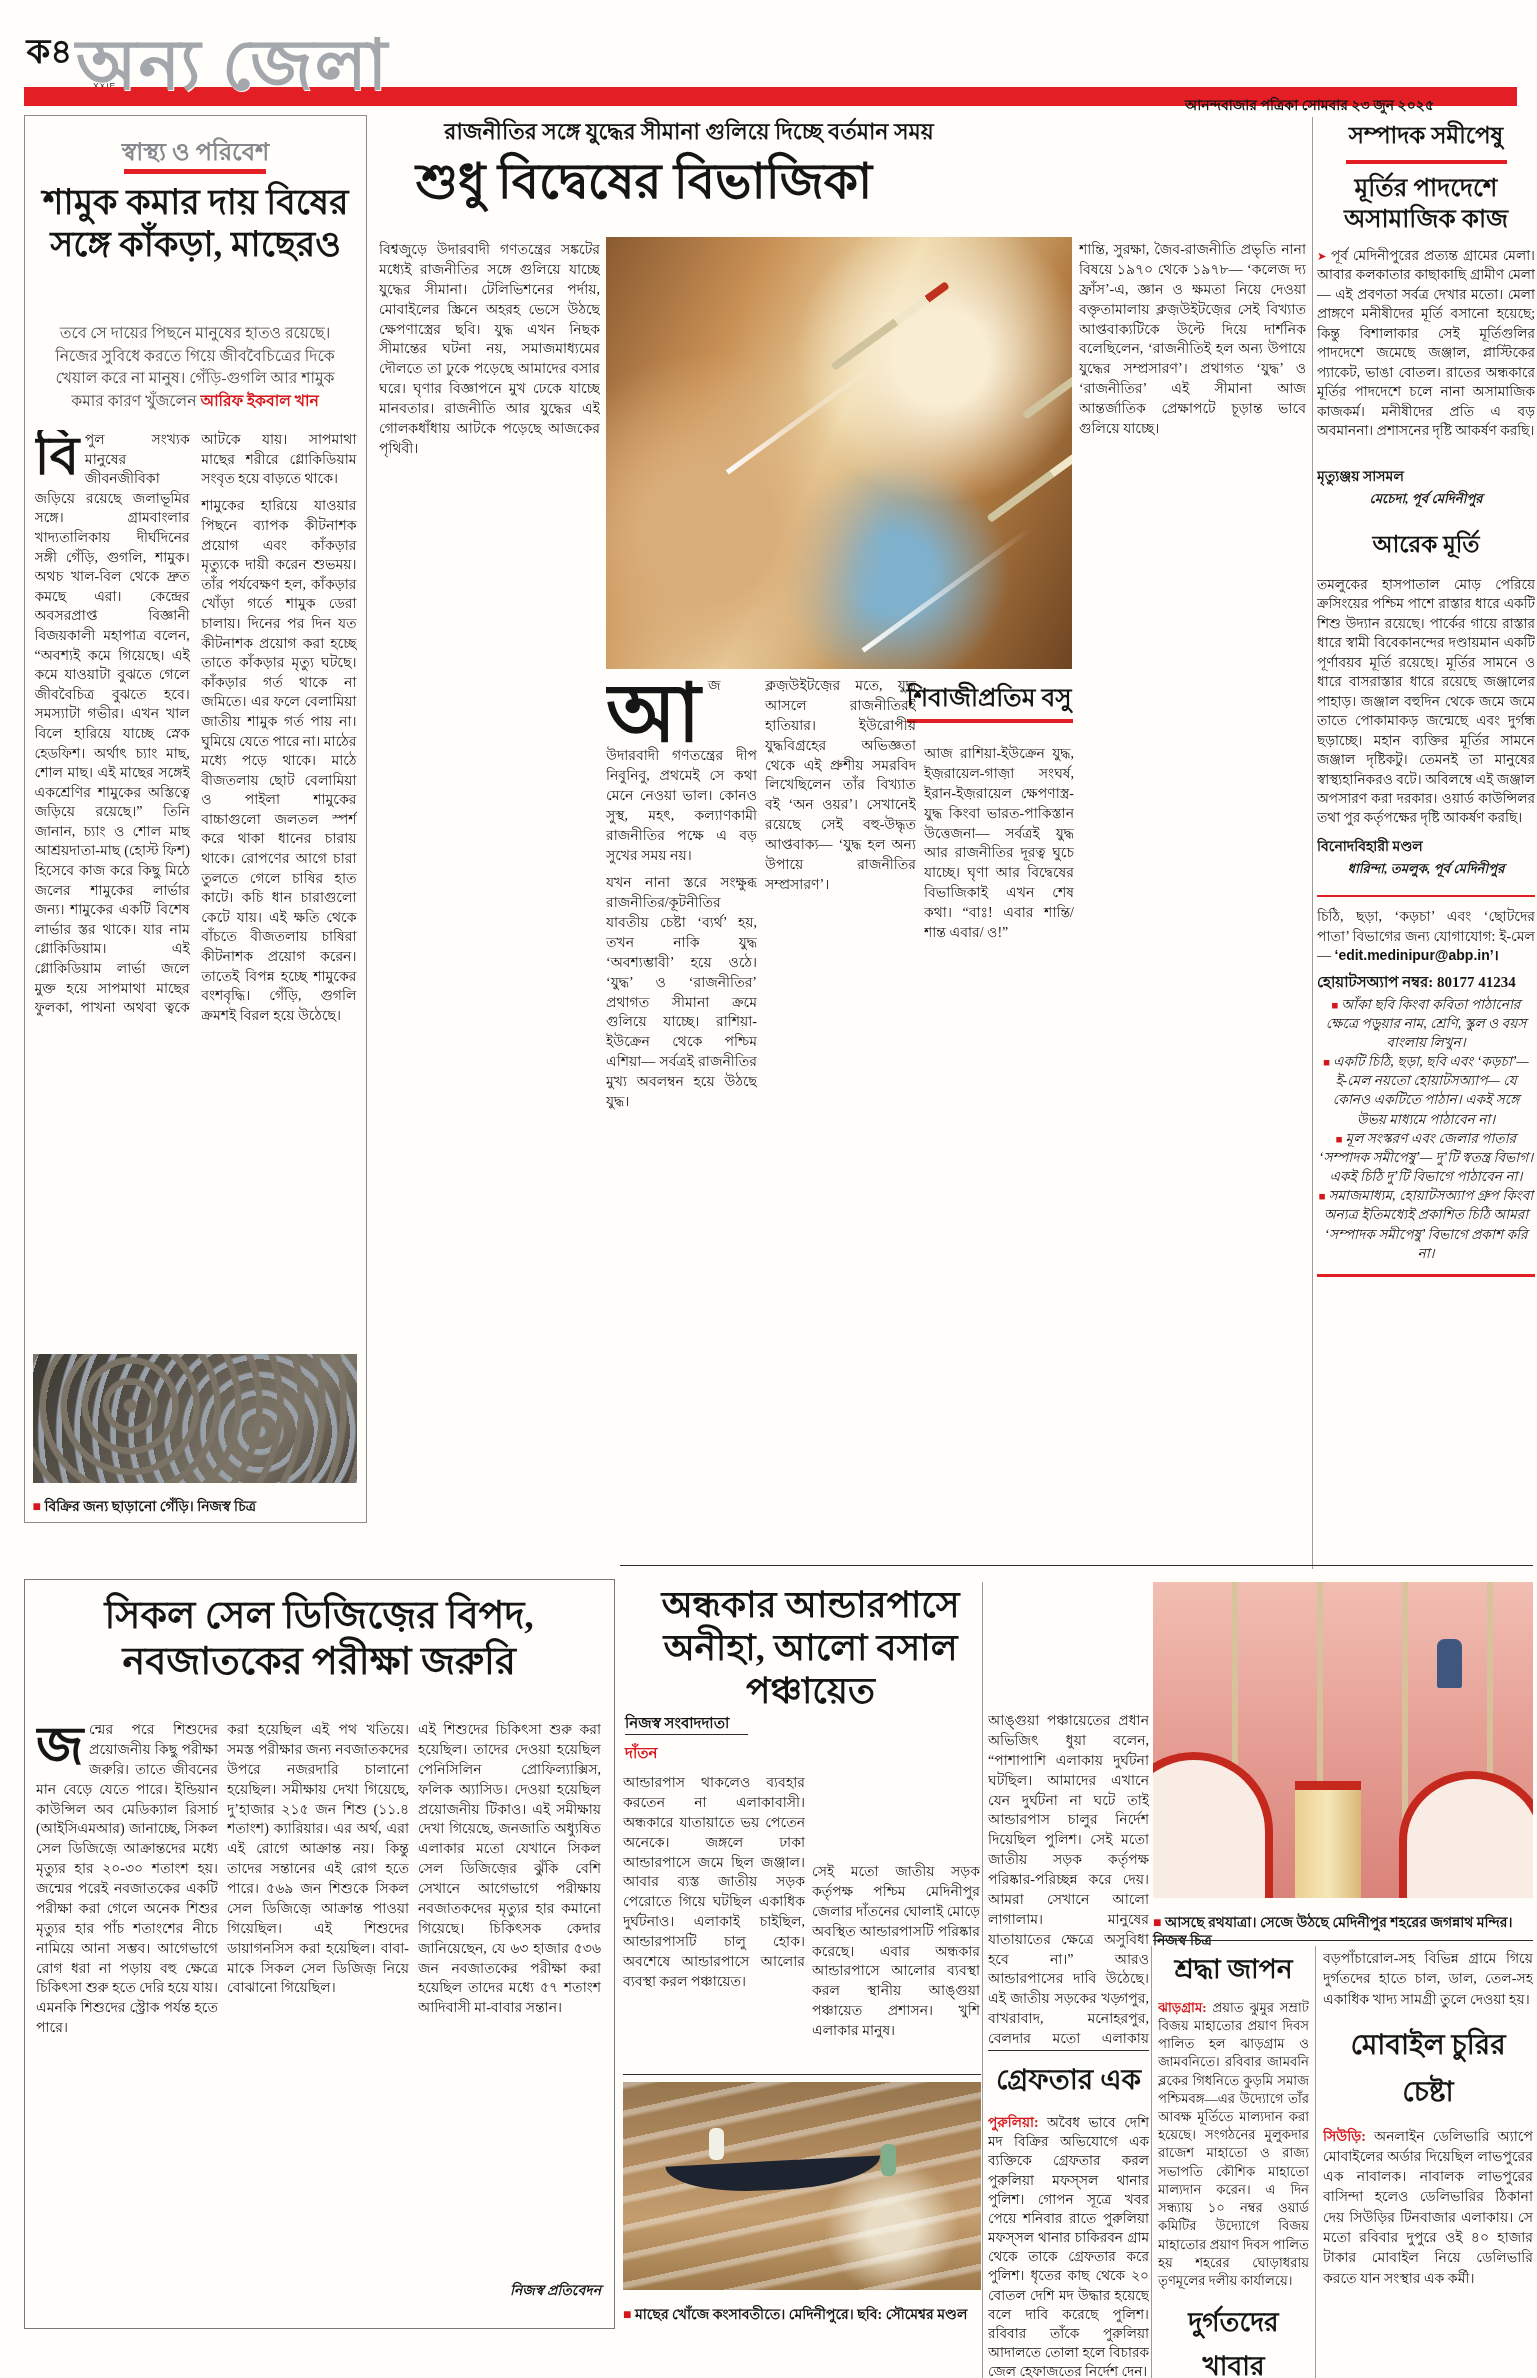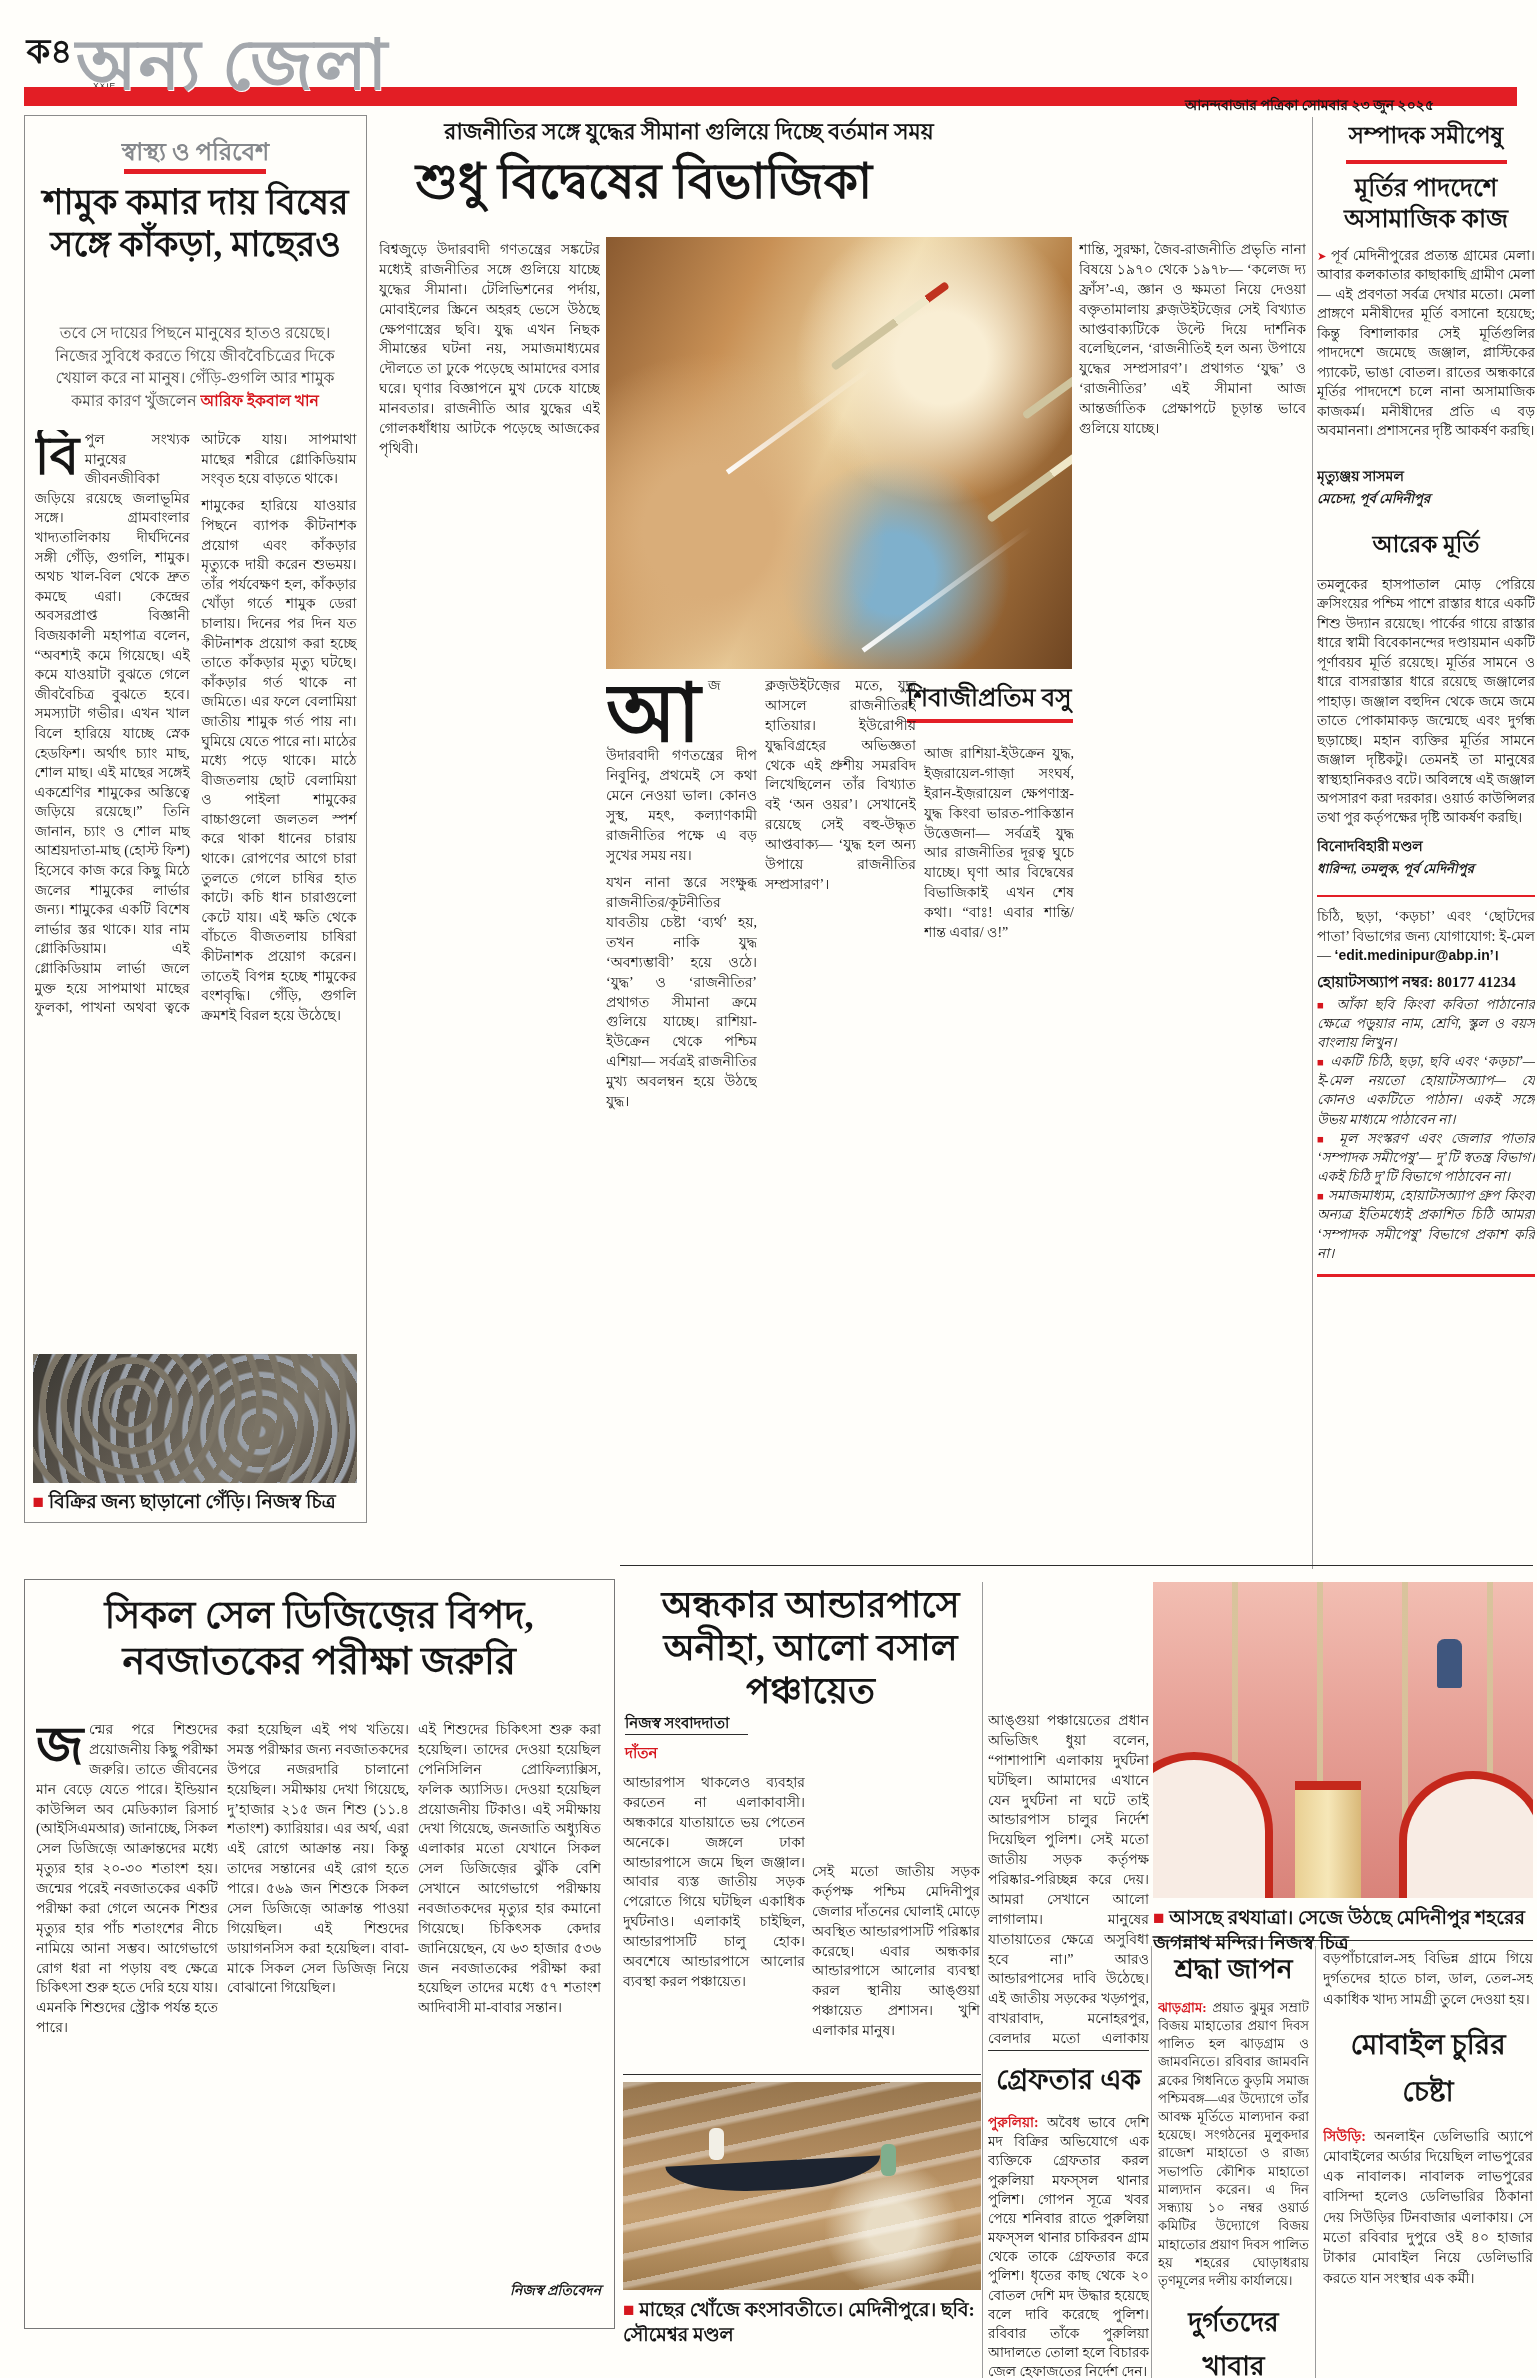--- a/index.html
+++ b/index.html
@@ -2,28 +2,28 @@
 <html style="font-size:15px"><head>
 <meta charset="utf-8">
 <style>
   html,body{margin:0;padding:0;background:#e9e7e2;}
   .page{position:relative;width:1538px;height:2378px;background:#fffefa;
         font-family:"Liberation Serif",serif;color:#151515;overflow:hidden;margin:0 auto;}
   .abs{position:absolute;}
   .ctr{text-align:center;}
   .jc{text-align:justify;}
   .bold{font-weight:bold;}
-  .ital{font-style:italic;}
+  .ital{font-style:italic;text-align:center;}
   .red{color:#d6161d;}
   .red-bg{background:#e31e25;}
   .gray{color:#85888c;}
   .rule-h{background:#2c2c2c;height:0.9px;}
   .rule-v{background:#9b9b9b;width:0.9px;}
   .body15{font-size:14px;line-height:1.42;text-align:justify;}
-  .cap{font-size:19px;font-weight:bold;line-height:1.3;}
+  .cap{font-size:14px;font-weight:bold;line-height:1.3;margin-top:8px;}
   .cap::before{content:"■ ";color:#d6161d;}
   .dc{float:left;font-size:53px;line-height:.85;font-weight:bold;margin:3.8px 5.7px 0 0;}
   .dc-big{float:left;font-size:81px;line-height:.8;font-weight:bold;margin:5.7px 7.6px 0 0;}
   .arrow::before{content:"➤ ";color:#d6161d;font-size:11.4px;}
   .bullet{margin:6.6px 0 0 0;}
   .bullet::before{content:"■ ";color:#d6161d;font-size:11.4px;}
   .flow p{margin:0;}
   h1,h2,h3,p{margin:0;}
   .headline{font-family:"Liberation Serif",serif;font-weight:800;}
   

